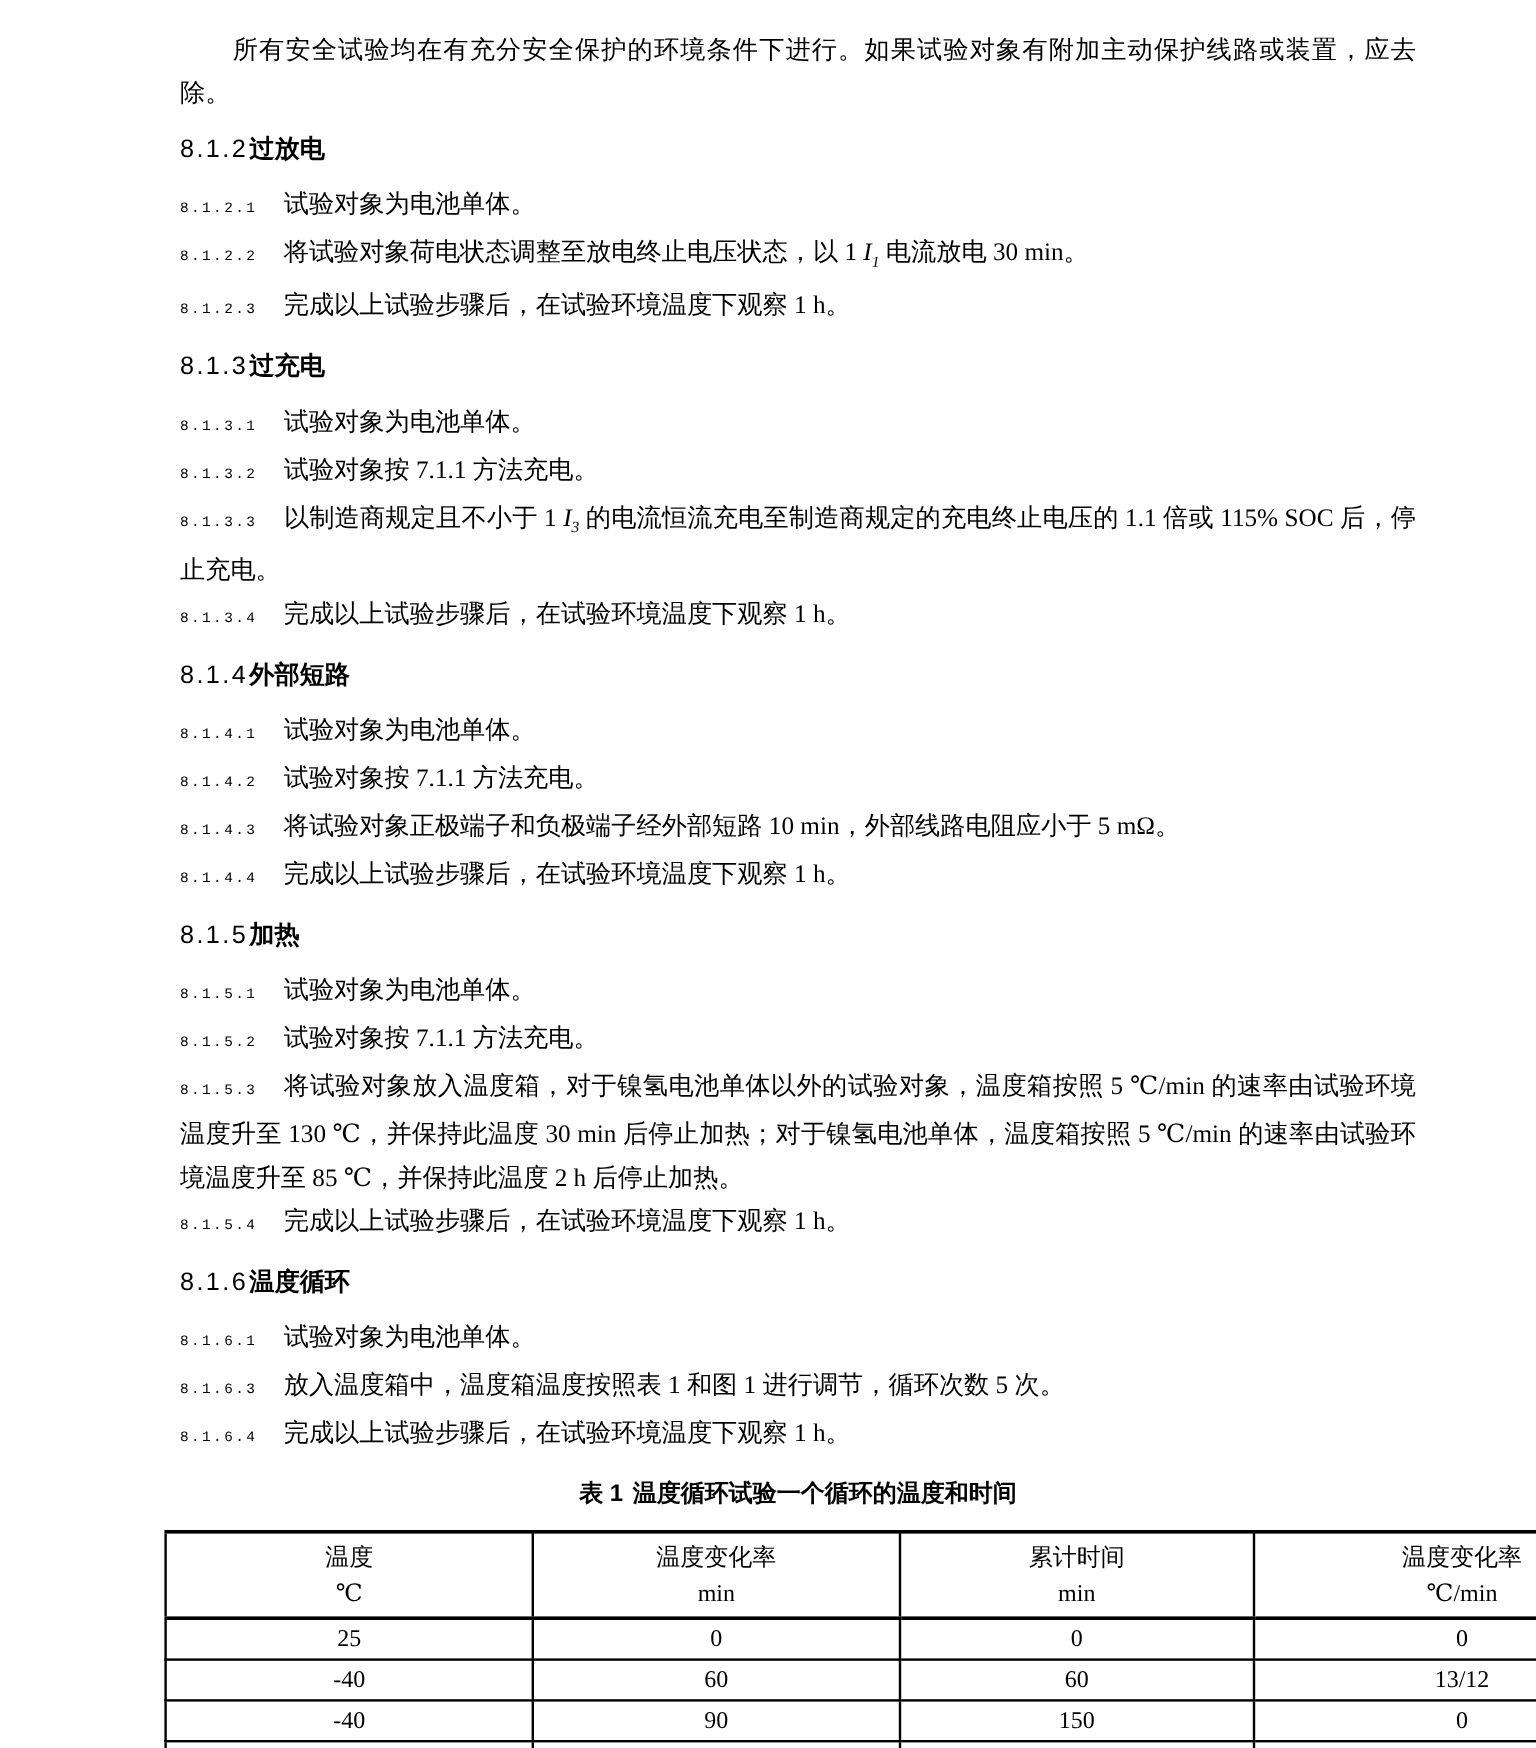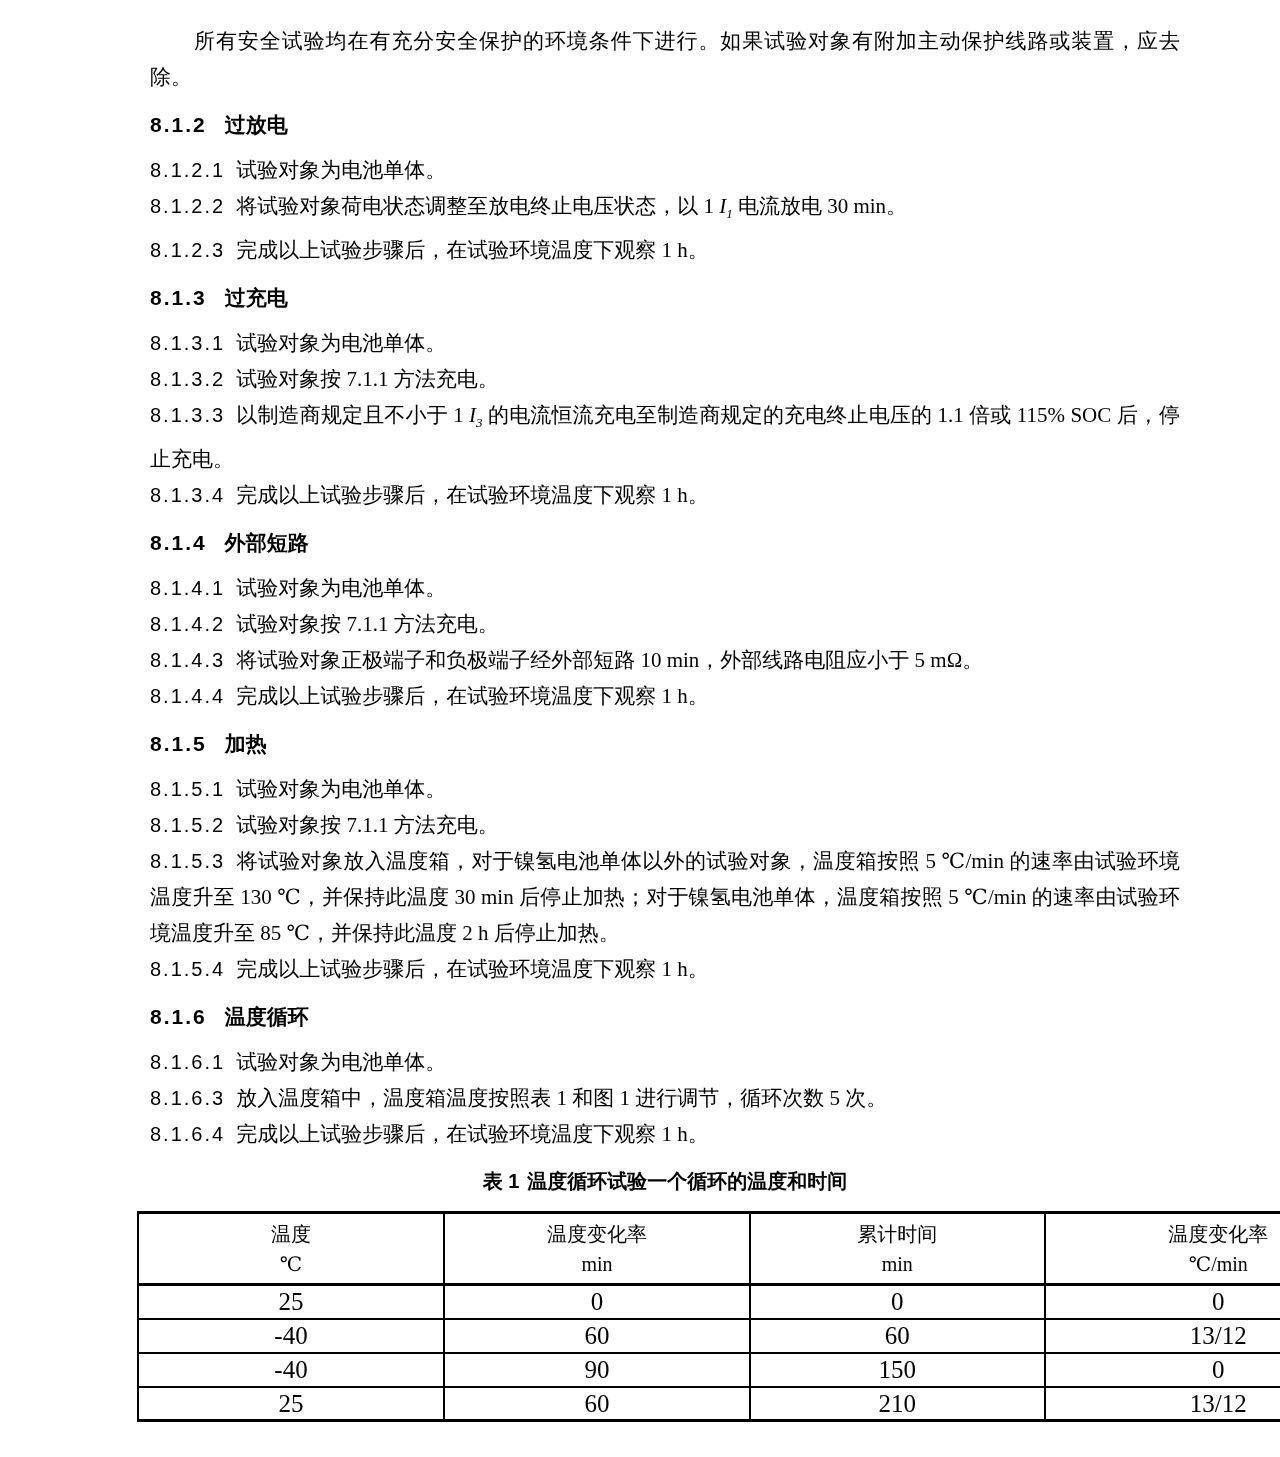--- a/index.html
+++ b/index.html
@@ -15,29 +15,29 @@
     font-size:21px; line-height:36px;
     text-align:justify; text-indent:44px;
   }
 
   .section-heading {
     margin:12px 0 9px;
     font-size:21px; line-height:36px;
     font-family:"Liberation Sans","DejaVu Sans",sans-serif;
     font-weight:bold;
   }
-  .h-num { letter-spacing:2px; margin-right:18px; font-weight:bold; }
+  .h-num { letter-spacing:2px; margin-right:1px; font-weight:normal; }
 
   .clause-item {
     font-size:21px; line-height:36px;
     text-align:justify;
   }
   .clause-num {
-    font-family:Liberation Sans, sans-serif;
-    font-size:20px; letter-spacing:2px; margin-right:11px;
+    font-family:Liberation Mono, monospace;
+    font-size:12px; letter-spacing:2px; margin-right:22px;
     white-space:nowrap;
   }
   .clause-text i.var {
     font-family:"Liberation Serif","DejaVu Serif",serif;
     font-style:italic;
   }
   .clause-text sub { font-size:13px; font-style:italic; }
 
   .table-caption {
     margin:11px 0 12px;
@@ -54,21 +54,21 @@
     border:2px solid #000;
     border-top-width:3px;
     border-bottom-width:3px;
   }
   table.t1 th, table.t1 td { border:2px solid #000; text-align:center; vertical-align:middle; }
   table.t1 th {
     font-weight:normal; height:72px; font-size:20px; padding:4px 0;
   }
   table.t1 thead th { border-bottom:3px solid #000; }
   table.t1 th .hd-name, table.t1 th .hd-unit { line-height:30px; }
-  table.t1 td { height:34px; font-size:25px; line-height:24px; }
+  table.t1 td { height:34px; font-size:20px; line-height:24px; }
 </style>
 </head>
 <body>
 
 <div class="page">
 
   <p class="intro">所有安全试验均在有充分安全保护的环境条件下进行。如果试验对象有附加主动保护线路或装置，应去除。</p>
 
   <div>
       <section>

